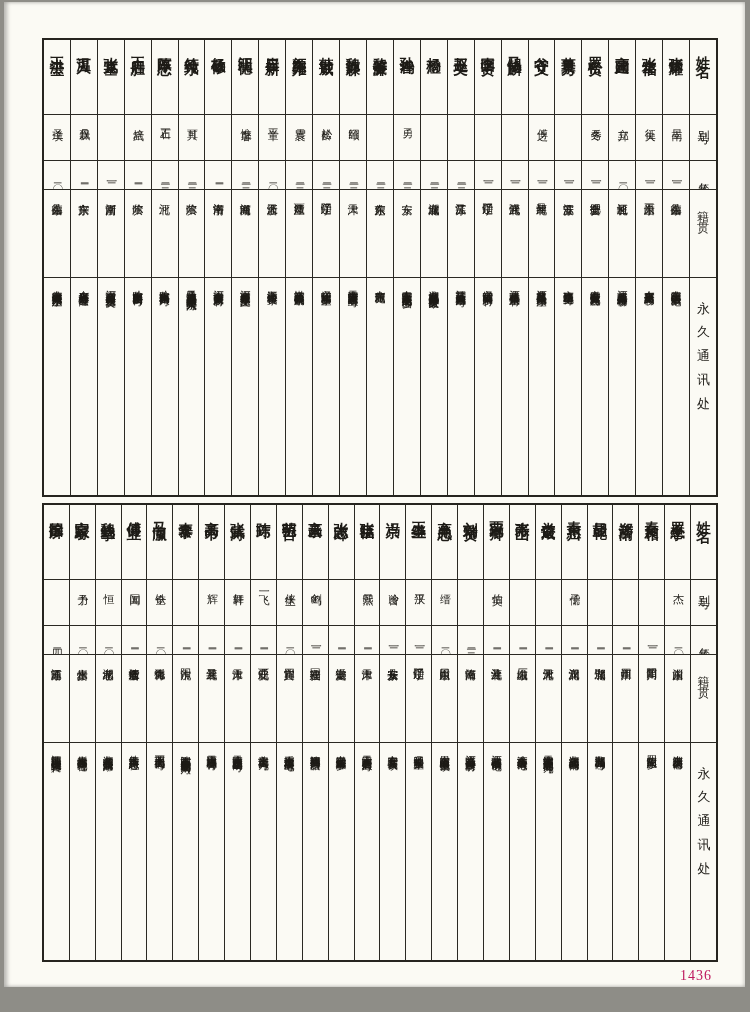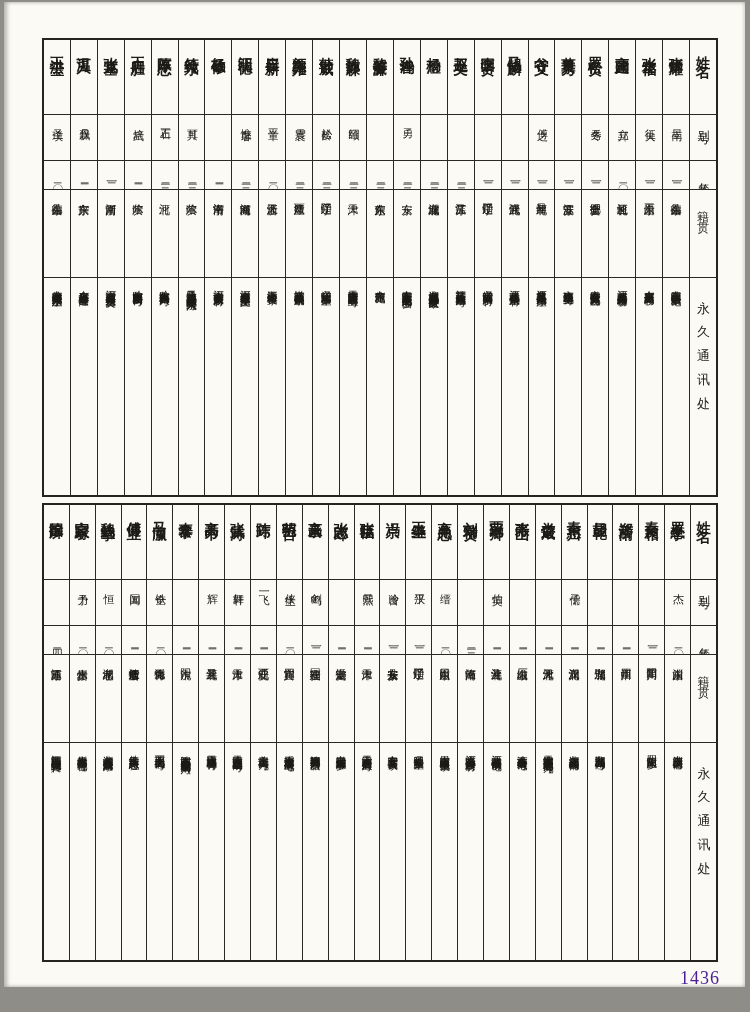--- a/index.html
+++ b/index.html
@@ -39,21 +39,21 @@
   .c-name    .vtext { font-size:14.5px; font-weight:bold; letter-spacing:2px; line-height:16px; }
   .c-alias   .vtext { font-size:11px; letter-spacing:1px; }
   .c-age     .vtext { font-size:11px; letter-spacing:1px; height:auto; }
   .c-native  .vtext { font-size:11px; line-height:12px; }
   .c-address .vtext { font-size:10.5px; line-height:11px; letter-spacing:0.5px; }
   .header-col .c-name    .vtext { letter-spacing:7px; }
   .header-col .c-alias   .vtext { font-size:12px; letter-spacing:4px; }
   .header-col .c-age     .vtext { font-size:11px; }
   .header-col .c-native  .vtext { font-size:12px; letter-spacing:12px; padding-top:6px; }
   .header-col .c-address .vtext { font-size:13px; letter-spacing:24px; line-height:14px; padding-top:8px; }
-  .page-number { position:absolute; left:676px; top:966px; font-size:18px; color:#4c1d95; letter-spacing:1px; }
+  .page-number { position:absolute; left:676px; top:966px; font-size:14px; color:#be185d; letter-spacing:1px; }
 </style>
 </head>
 <body>
 
 <div class="paper">
   <div class="tables">
     <div class="dir-table" id="top-table">
         <div class="col header-col">
           <div class="cell r-name c-name">
             <span class="vtext">姓名</span>

